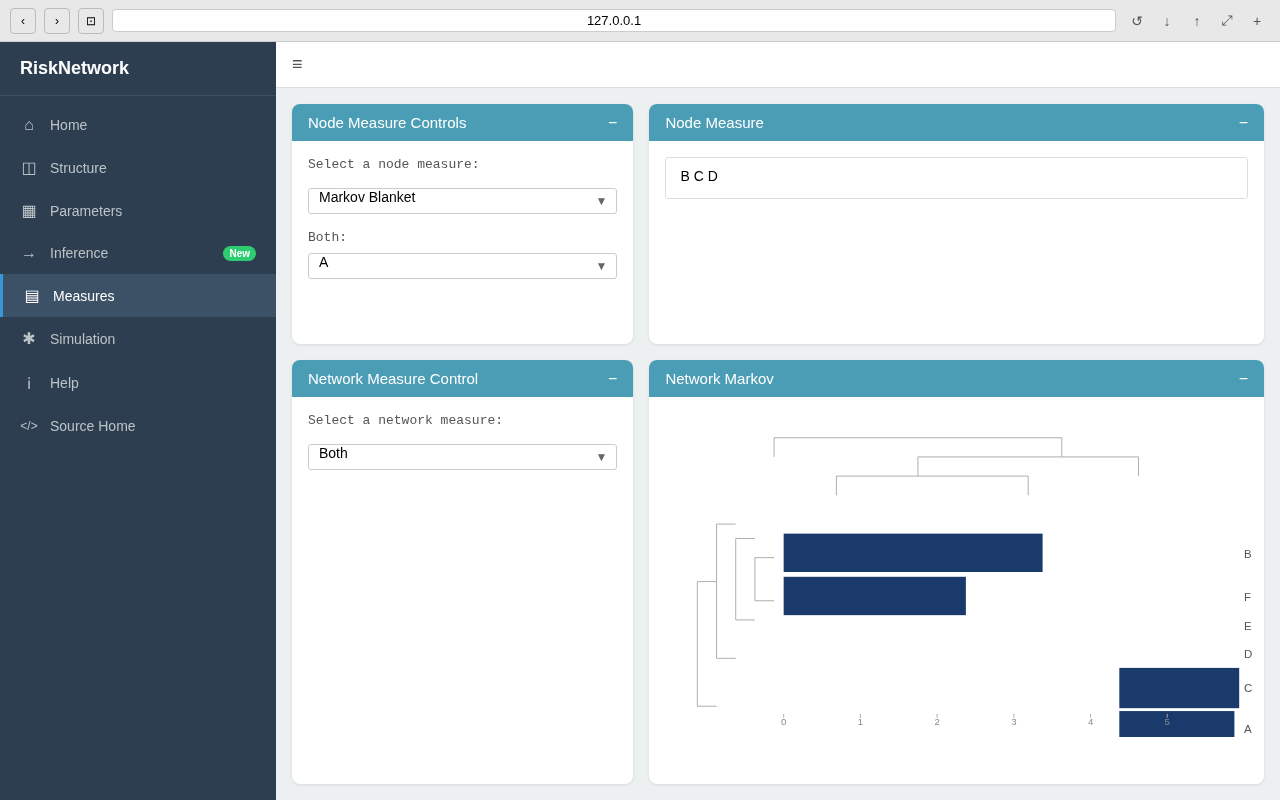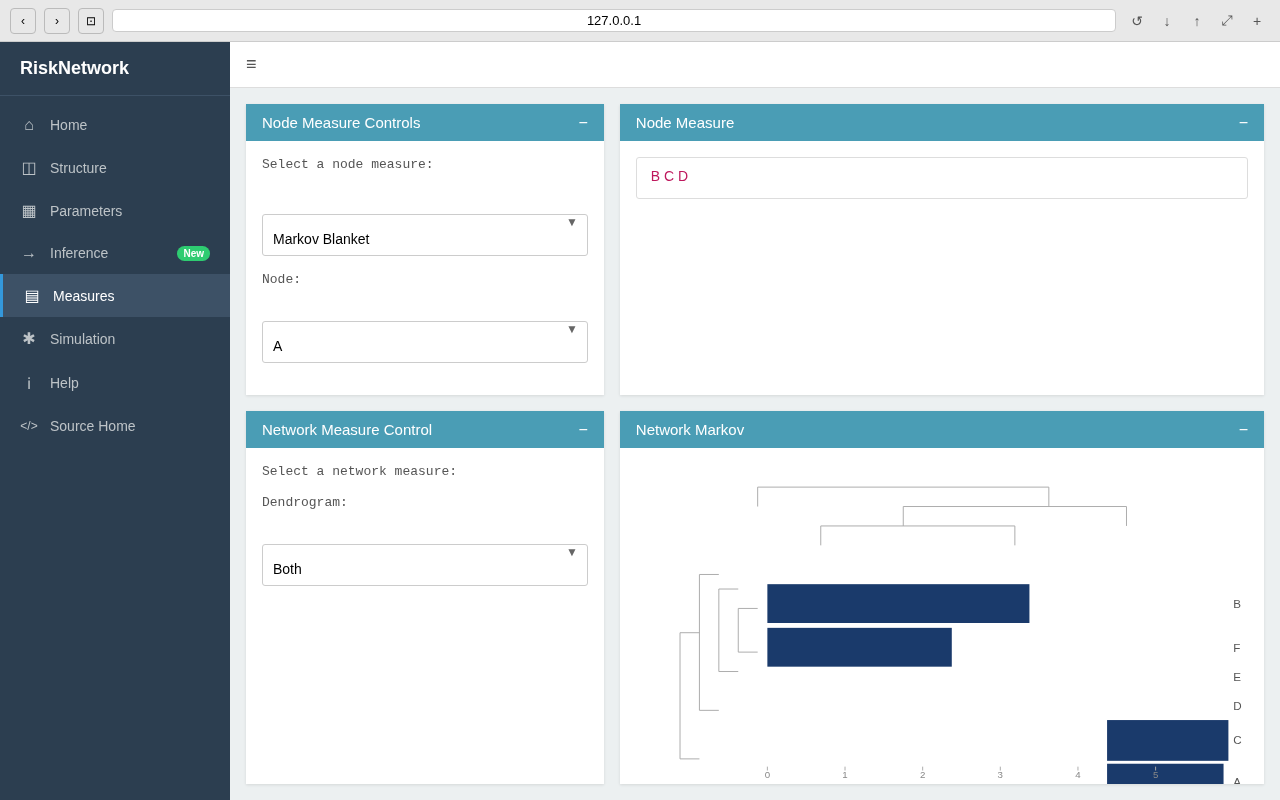--- a/index.html
+++ b/index.html
@@ -60,21 +60,21 @@
 
     
     .app-container {
       display: flex;
       flex: 1;
       overflow: hidden;
     }
 
     
     .sidebar {
-      width: 230px;
+      width: 276px;
       background: #2c3e50;
       color: white;
       display: flex;
       flex-direction: column;
       flex-shrink: 0;
     }
     .sidebar-brand {
       padding: 16px 20px;
       font-size: 18px;
       font-weight: 600;
@@ -131,21 +131,21 @@
       display: grid;
       grid-template-columns: 1fr 1.8fr;
       grid-template-rows: auto auto;
       gap: 16px;
       overflow-y: auto;
     }
 
     
     .card {
       background: white;
-      border-radius: 0;
+      border-radius: 8px;
       overflow: hidden;
       box-shadow: 0 1px 3px rgba(0,0,0,0.1);
     }
     .card-header {
       background: #4a9db5;
       color: white;
       padding: 10px 16px;
       display: flex;
       align-items: center;
       justify-content: space-between;
@@ -171,46 +171,45 @@
       margin-bottom: 8px;
       display: block;
       font-family: Liberation Mono, monospace;
     }
     .form-group { margin-bottom: 16px; }
     .form-select-wrapper {
       position: relative;
     }
     .form-select {
       width: 100%;
-      padding: 16px 32px 8px 10px;
+      padding: 0 32px 8px 10px;
       border: 1px solid #ccc;
       border-radius: 3px;
       font-size: 14px;
       appearance: none;
       background: white;
       cursor: pointer;
-      margin-top: 26px;
     }
     .select-arrow {
       position: absolute;
       right: 10px;
       top: 50%;
       transform: translateY(-50%);
       pointer-events: none;
       color: #666;
       font-size: 12px;
     }
 
     
     .node-measure-display {
       border: 1px solid #ddd;
       border-radius: 3px;
       padding: 10px 14px;
       font-size: 14px;
-      color: #be185d;
+      color: #000000;
       min-height: 42px;
       background: white;
     }
 
     
     .chart-container {
       padding: 10px;
       min-height: 340px;
       position: relative;
       overflow: hidden;
@@ -312,21 +311,21 @@
                 <option>Neighbors</option>
                 <option>Parents</option>
                 <option>Children</option>
                 <option>In-Degree</option>
                 <option>Out-Degree</option>
               </select>
               <span class="select-arrow">▼</span>
             </div>
           </div>
           <div class="form-group">
-            <label class="form-label">Node:</label>
+            <label class="form-label">Both:</label>
             <div class="form-select-wrapper">
               <select class="form-select">
                 <option>A</option>
                 <option>B</option>
                 <option>C</option>
                 <option>D</option>
                 <option>E</option>
                 <option>F</option>
               </select>
               <span class="select-arrow">▼</span>
@@ -348,21 +347,20 @@
       <div class="card">
         <div class="card-header">
           <span>Network Measure Control</span>
           <button class="card-header-minimize">−</button>
         </div>
         <div class="card-body">
           <div class="form-group">
             <span class="form-label">Select a network measure:</span>
           </div>
           <div class="form-group">
-            <label class="form-label">Dendrogram:</label>
             <div class="form-select-wrapper">
               <select class="form-select">
                 <option>Both</option>
                 <option>Row</option>
                 <option>Column</option>
                 <option>None</option>
               </select>
               <span class="select-arrow">▼</span>
             </div>
           </div>

